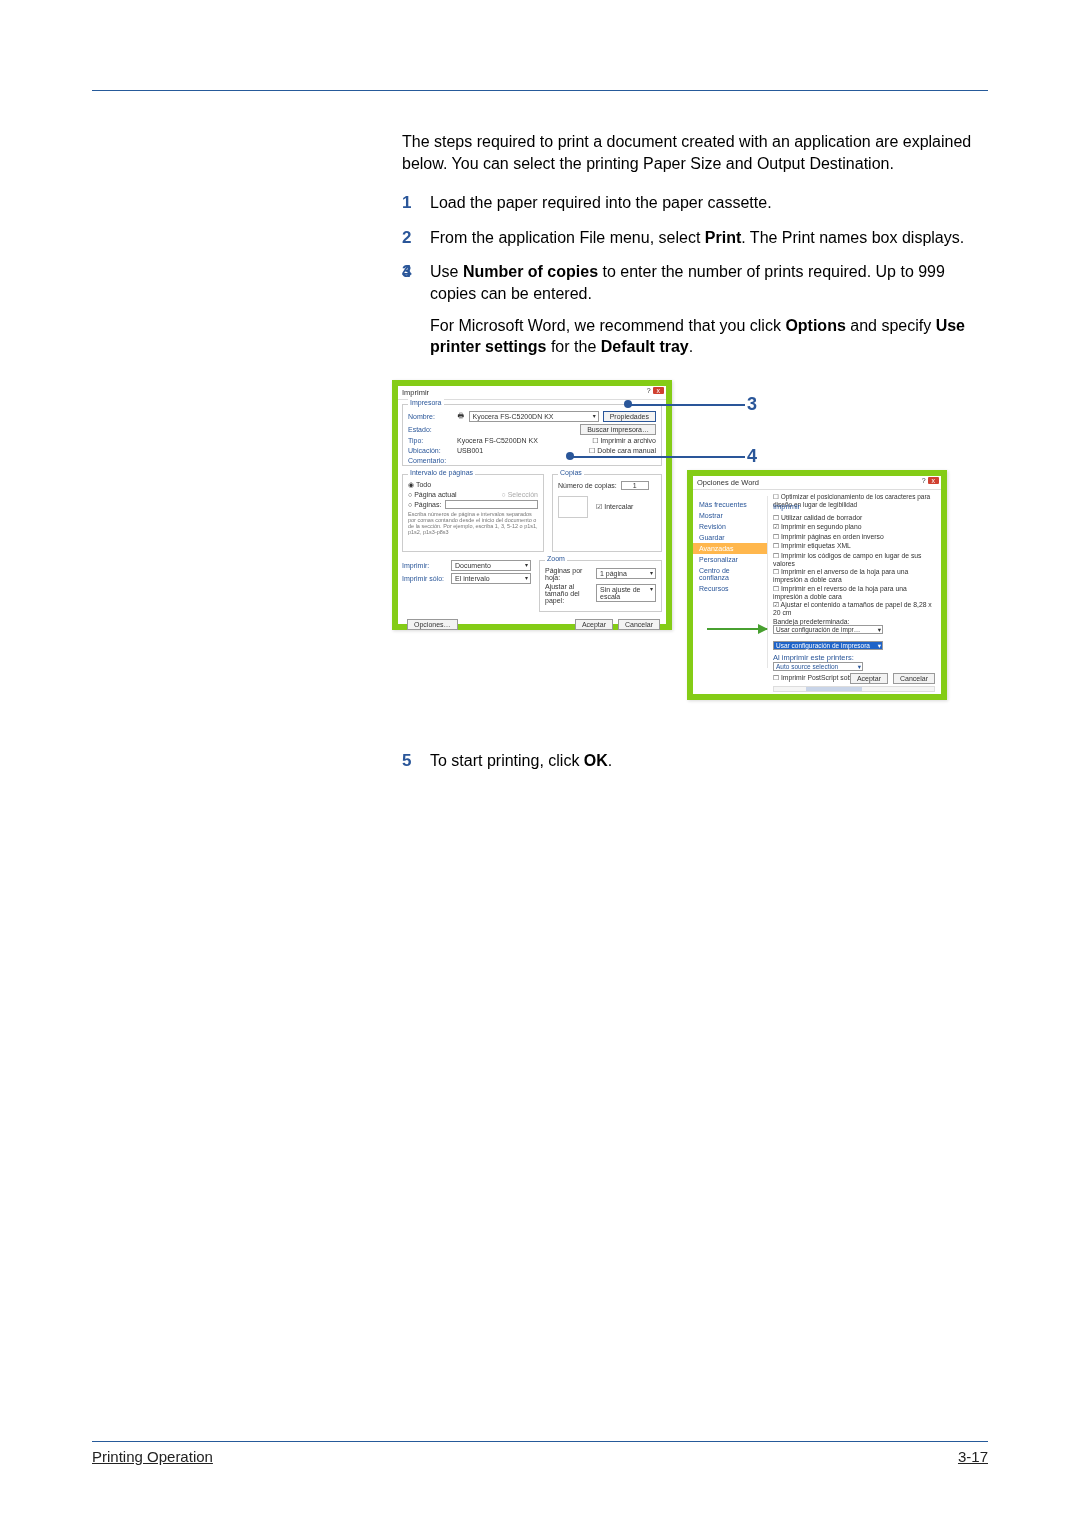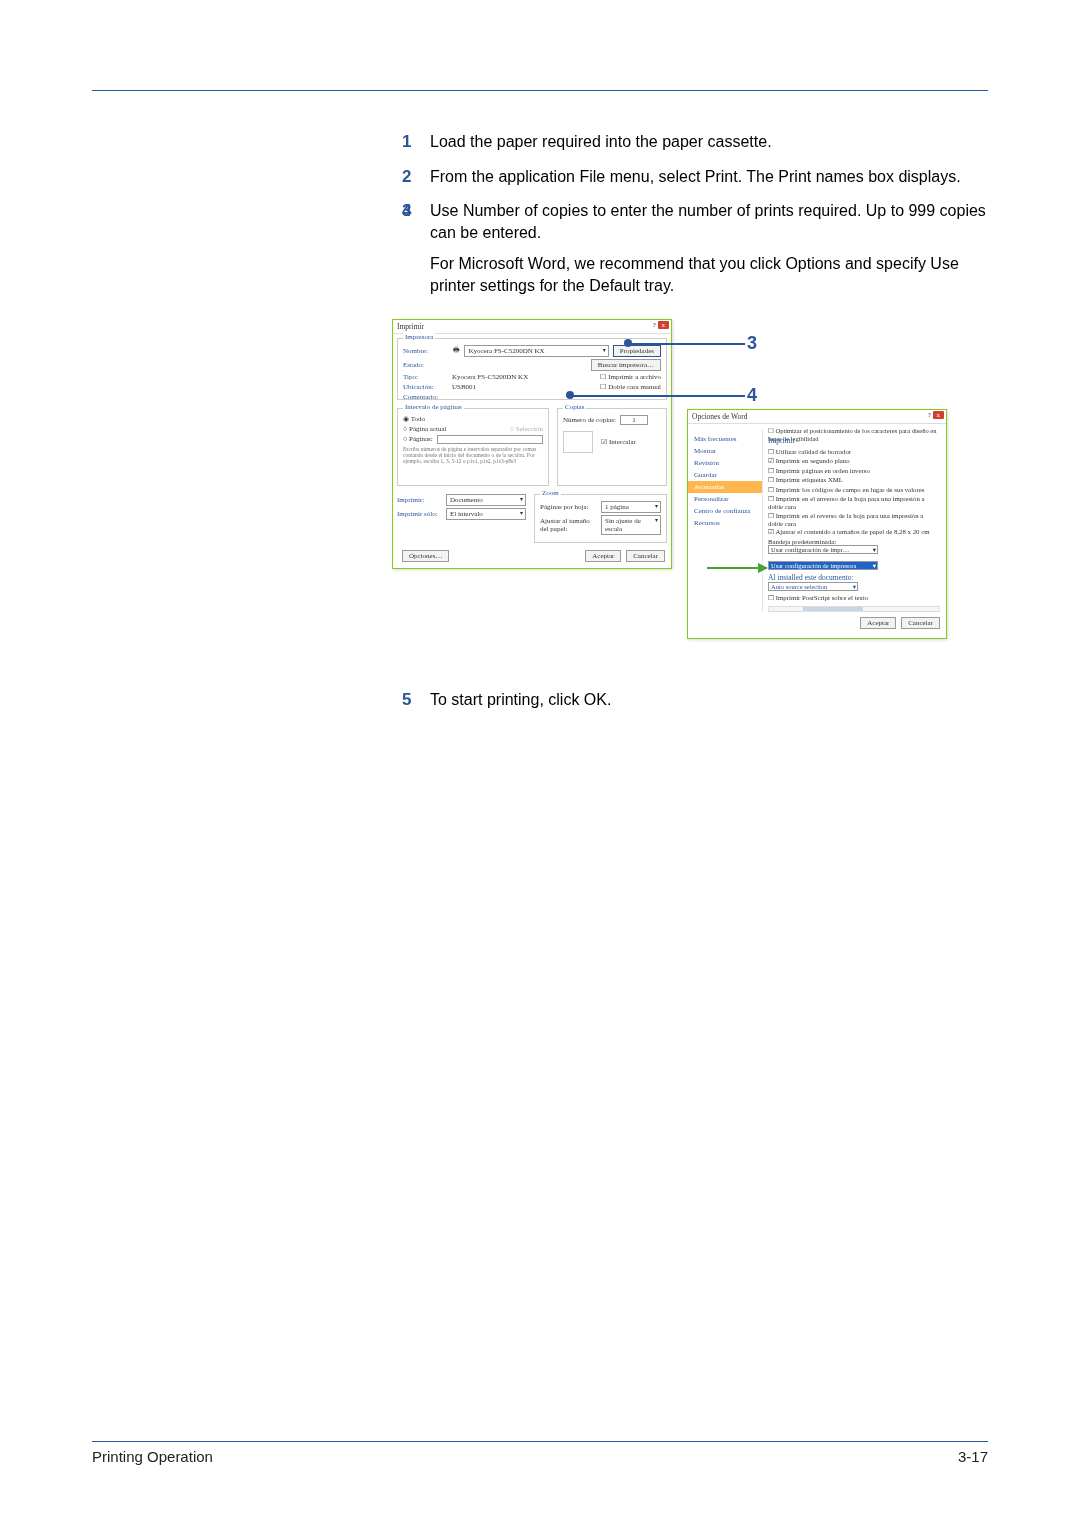--- a/index.html
+++ b/index.html
@@ -52,34 +52,34 @@
     left: 0;
     top: 0;
     color: #2a5699;
     font-weight: bold;
     font-size: 17px;
   }
   .sub {
     margin-top: 10px;
     display: block;
   }
-  b { font-weight: normal; }
+  b { font-weight: bold; }
 
   
   .figure-wrap {
     margin: 22px 0 30px -10px;
     position: relative;
     width: 560px;
     height: 340px;
   }
   .dlg {
     position: absolute;
     background: #fff;
-    border: 1px solid #84cc16;
-    font-family: Liberation Serif, serif;
+    border: 6px solid #84cc16;
+    font-family: Liberation Sans, sans-serif;
     font-size: 7px;
     color: #333;
     box-shadow: 1px 1px 3px rgba(0,0,0,.15);
   }
   .dlg .titlebar {
     background: #fff;
     padding: 2px 4px;
     font-size: 7.5px;
     position: relative;
     border-bottom: 1px solid #ddd;
@@ -190,30 +190,31 @@
     position:absolute; width:24px; height:4px; background:#5a76a8;
     transform:rotate(-40deg); top:14px; left:-2px; border-radius:1px;
   }
   .note-text{}
   .note-text i{ font-style: italic;}
 
   .footer{
     position:absolute; left:92px; right:92px; bottom:62px;
   }
   .footer-rule{ border-top:1.5px solid #265a9a; margin-bottom:6px;}
-  .footer-row{ display:flex; justify-content:space-between; font-size:15px; color:#222;}
+  .footer-row{ display:flex; justify-content:space-between; font-size:15px; color:#222;text-decoration:underline;}
 
 </style>
 </head>
 <body>
 
 <div class="page">
   <div class="top-rule"></div>
 
   <div class="content">
+    <p class="intro">The steps required to print a document created with an application are explained below. You can select the printing Paper Size and Output Destination.</p>
 
     <ol class="steps">
       <li>
         <span class="num">1</span>
         <span>Load the paper required into the paper cassette.</span>
       </li>
       <li>
         <span class="num">2</span>
         <span>From the application File menu, select </span><b>Print</b><span>. The Print names box displays.</span>
       </li>
@@ -358,21 +359,21 @@
           <div class="line chkV">Ajustar el contenido a tamaños de papel de 8,28 x 20 cm</div>
           <div class="line">
             <span>Bandeja predeterminada:</span>
             <span class="sel2"><span>Usar configuración de impr…</span></span>
           </div>
           <div class="line" style="margin-top:-1px;">
             <span style="display:inline-block; width:95px;"></span>
             <span class="sel2 hl"><span>Usar configuración de impresora</span></span>
           </div>
           <div class="legend2" style="margin-top:3px;">
-            <span>Al installed este documento:</span>
+            <span>Al imprimir este printers:</span>
             <span class="sel2" style="width:90px;"><span>Auto source selection</span></span>
           </div>
           <div class="line chk">Imprimir PostScript sobre el texto</div>
           <div style="height:6px; border:1px solid #ddd; margin-top:4px; position:relative; background:#f5f5f5;">
             <div style="position:absolute; left:20%; width:35%; top:0; bottom:0; background:#c8d4e8;"></div>
           </div>
         </div>
         <div class="dlg2-bottom">
           <span class="btn">Aceptar</span>
           <span class="btn">Cancelar</span>

